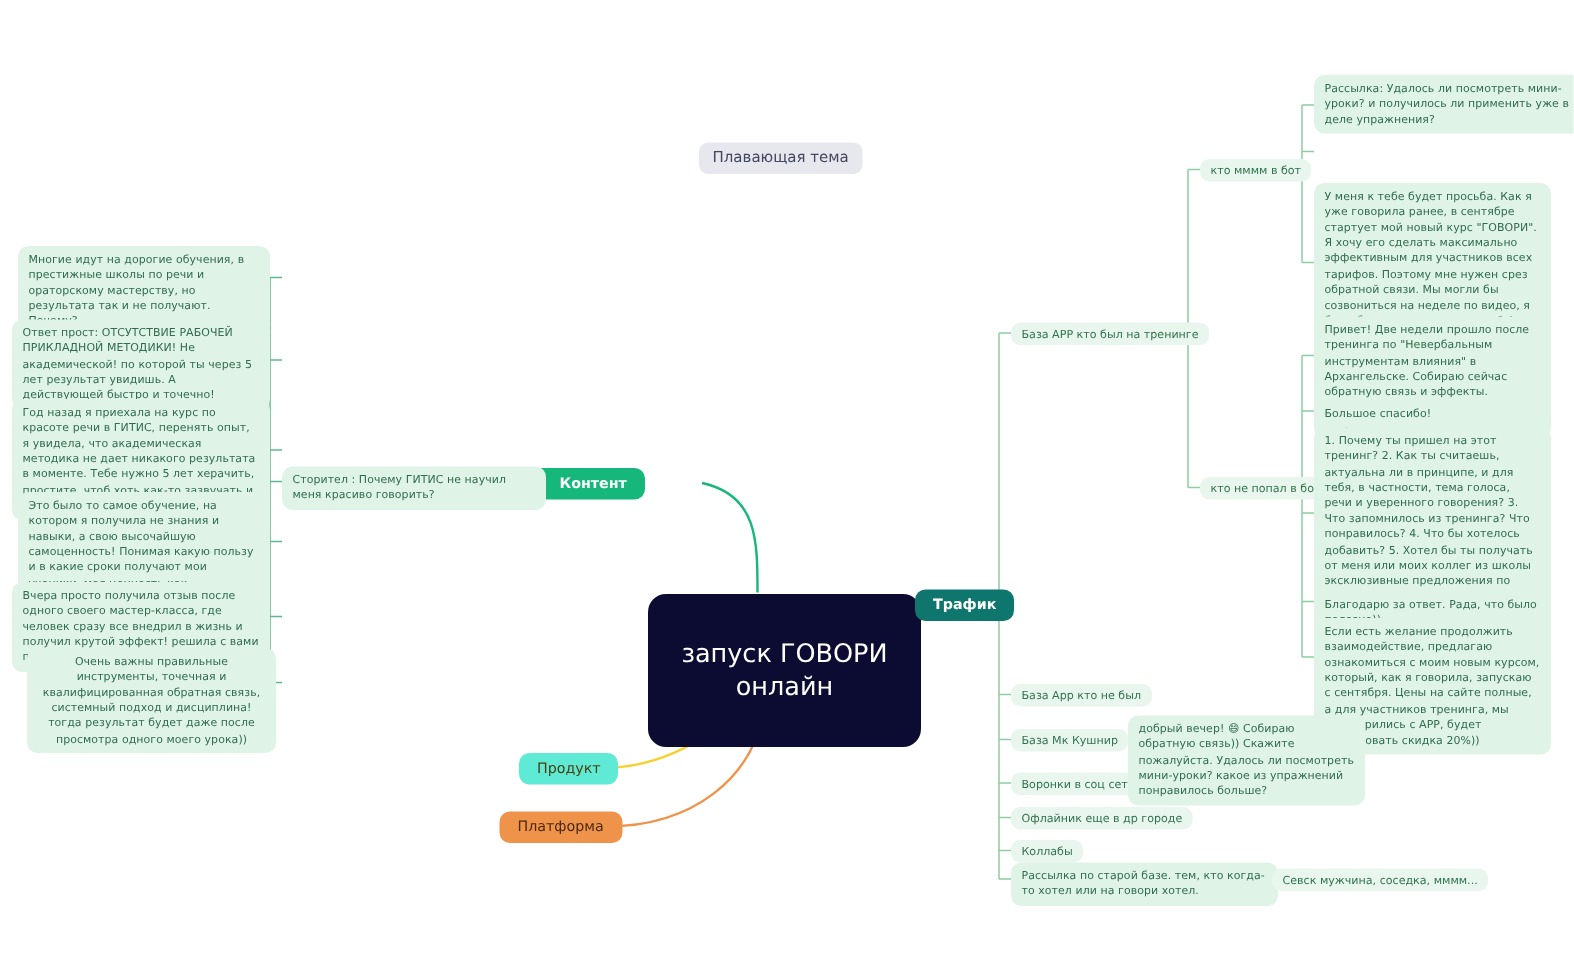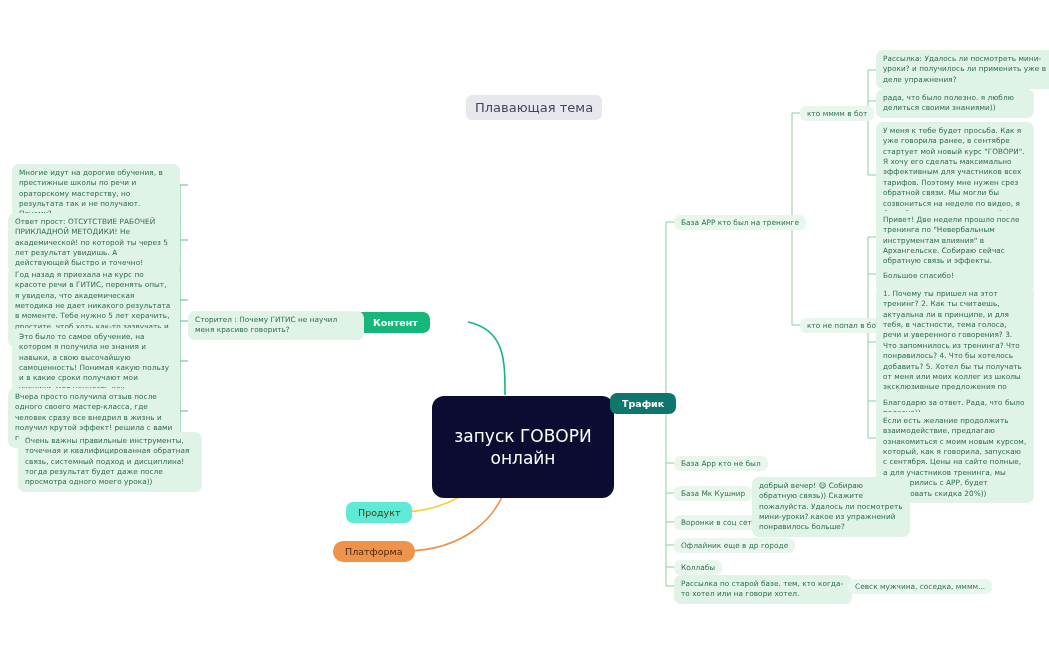--- a/index.html
+++ b/index.html
@@ -47,21 +47,21 @@
   .central{
     background:#0c0c33;color:#ffffff;
     border-radius:12px;
     font-size:17px;line-height:1.3;
     padding:16px 18px;
     text-align:center;
     display:flex;align-items:center;justify-content:center;
   }
   .floating{
     background:#e7e7ee;color:#45455f;
-    border-radius:6px;padding:5px 9px;font-size:13px;white-space:nowrap;
+    border-radius:6px;padding:5px 9px;font-size:10px;white-space:nowrap;
   }
 </style>
 </head>
 <body>
 
 <div id="canvas">
 
   <svg id="links" viewBox="0 0 1049 650">
     <g fill="none" stroke-width="1.1">
 
@@ -119,46 +119,45 @@
     </g>
   </svg>
 
   <div class="floating" style="left:466px;top:95px;position:absolute;">Плавающая тема</div>
 
   <div class="central" style="left:432px;top:396px;width:146px;height:70px;position:absolute;">запуск ГОВОРИ онлайн</div>
 
   <div class="topic-teal" style="left:348px;top:312px;position:absolute;padding-left:25px;">Контент</div>
   <div class="topic-green" style="left:610px;top:393px;position:absolute;">Трафик</div>
   <div class="topic-yellow" style="left:346px;top:502px;position:absolute;">Продукт</div>
-  <div class="topic-orange" style="left:333px;top:541px;position:absolute;border-radius:10px;">Платформа</div>
+  <div class="topic-orange" style="left:333px;top:541px;position:absolute;">Платформа</div>
 
   <div class="node" style="left:188px;top:311px;width:176px;position:absolute;">Сторител : Почему ГИТИС не научил меня красиво говорить?</div>
 
   <div class="node" style="left:12px;top:164px;width:168px;position:absolute;">Многие идут на дорогие обучения, в престижные школы по речи и ораторскому мастерству, но результата так и не получают. Почему?</div>
   <div class="node" style="left:8px;top:213px;width:172px;position:absolute;">Ответ прост:  ОТСУТСТВИЕ РАБОЧЕЙ ПРИКЛАДНОЙ МЕТОДИКИ! Не академической! по которой ты через 5 лет результат увидишь. А действующей быстро и точечно!</div>
   <div class="node" style="left:8px;top:266px;width:172px;position:absolute;">Год назад я приехала на курс по красоте речи в ГИТИС, перенять опыт, я увидела, что академическая методика не дает никакого результата в моменте. Тебе нужно 5 лет херачить, простите, чтоб хоть  как-то зазвучать и заговорить красиво.</div>
   <div class="node" style="left:12px;top:328px;width:168px;position:absolute;">Это было то самое обучение, на котором я получила не знания и навыки, а свою высочайшую самоценность! Понимая какую пользу и в какие сроки получают мои ученики, моя ценность как специалиста выросла космически.</div>
   <div class="node" style="left:8px;top:388px;width:172px;position:absolute;">Вчера просто получила отзыв  после одного своего мастер-класса, где человек сразу все внедрил в жизнь и получил крутой эффект! решила с вами поделиться)</div>
-  <div class="node" style="left:18px;top:432px;width:184px;position:absolute;">Очень важны правильные инструменты, точечная и квалифицированная обратная связь, системный подход и дисциплина! тогда результат будет даже после просмотра одного моего урока))</div>
+  <div class="node" style="left:18px;top:432px;width:166px;position:absolute;text-align:center;">Очень важны правильные инструменты, точечная и квалифицированная обратная связь, системный подход и дисциплина! тогда результат будет даже после просмотра одного моего урока))</div>
 
   <div class="branch-label" style="left:674px;top:215px;position:absolute;">База АРР кто был на тренинге</div>
   <div class="branch-label" style="left:674px;top:456px;position:absolute;">База Арр кто не был</div>
   <div class="branch-label" style="left:674px;top:486px;position:absolute;">База Мк Кушнир</div>
   <div class="branch-label" style="left:674px;top:515px;position:absolute;">Воронки в соц сетях</div>
   <div class="branch-label" style="left:674px;top:538px;position:absolute;">Офлайник еще в др городе</div>
   <div class="branch-label" style="left:674px;top:560px;position:absolute;">Коллабы</div>
   <div class="node" style="left:674px;top:575px;width:178px;position:absolute;">Рассылка по старой базе. тем, кто когда-то хотел или на говори хотел.</div>
 
   <div class="branch-label" style="left:848px;top:579px;position:absolute;">Севск мужчина, соседка, мммм...</div>
 
   <div class="branch-label" style="left:800px;top:106px;position:absolute;">кто мммм в бот</div>
   <div class="branch-label" style="left:800px;top:318px;position:absolute;">кто не попал в бот</div>
 
   <div class="node" style="left:876px;top:50px;width:182px;position:absolute;">Рассылка: Удалось ли посмотреть мини-уроки? и получилось ли применить уже в деле упражнения?</div>
-  <div class="node" style="left:876px;top:89px;width:158px;position:absolute;">рада, что было полезно. я люблю делиться своими знаниями))</div>
   <div class="node" style="left:876px;top:122px;width:158px;position:absolute;">У меня к тебе будет просьба. Как я уже говорила ранее, в сентябре стартует мой новый курс "ГОВОРИ". Я хочу его сделать максимально эффективным для участников всех тарифов. Поэтому мне нужен срез обратной связи. Мы могли бы созвониться на неделе по видео, я бы тебе задала свои вопросы? А в знак благодарности, провела бы разбор голоса и речи для тебя. Как тебе моё предложение?</div>
 
   <div class="node" style="left:876px;top:211px;width:158px;position:absolute;">Привет! Две недели прошло после тренинга по "Невербальным инструментам влияния" в Архангельске. Собираю сейчас обратную связь и эффекты. Можешь ответить на несколько вопросов?</div>
   <div class="node" style="left:876px;top:267px;width:158px;position:absolute;">Большое спасибо!</div>
   <div class="node" style="left:876px;top:285px;width:158px;position:absolute;">1. Почему ты пришел на этот тренинг? 2. Как ты считаешь, актуальна ли в принципе, и для тебя, в частности, тема голоса, речи и уверенного говорения? 3. Что запомнилось из тренинга? Что понравилось? 4. Что бы хотелось добавить? 5. Хотел бы ты получать от меня или моих коллег из школы эксклюзивные предложения по обучениям?</div>
   <div class="node" style="left:876px;top:394px;width:158px;position:absolute;">Благодарю за ответ. Рада, что было полезно))</div>
   <div class="node" style="left:876px;top:412px;width:158px;position:absolute;">Если есть желание продолжить взаимодействие, предлагаю ознакомиться с моим новым курсом, который, как я говорила, запускаю с сентября. Цены на сайте полные, а для участников тренинга, мы договорились с АРР, будет действовать скидка 20%))</div>
 
   <div class="node" style="left:752px;top:477px;width:158px;position:absolute;">добрый вечер! 😄 Собираю обратную связь)) Скажите пожалуйста. Удалось ли посмотреть мини-уроки? какое из упражнений понравилось больше?</div>
 

